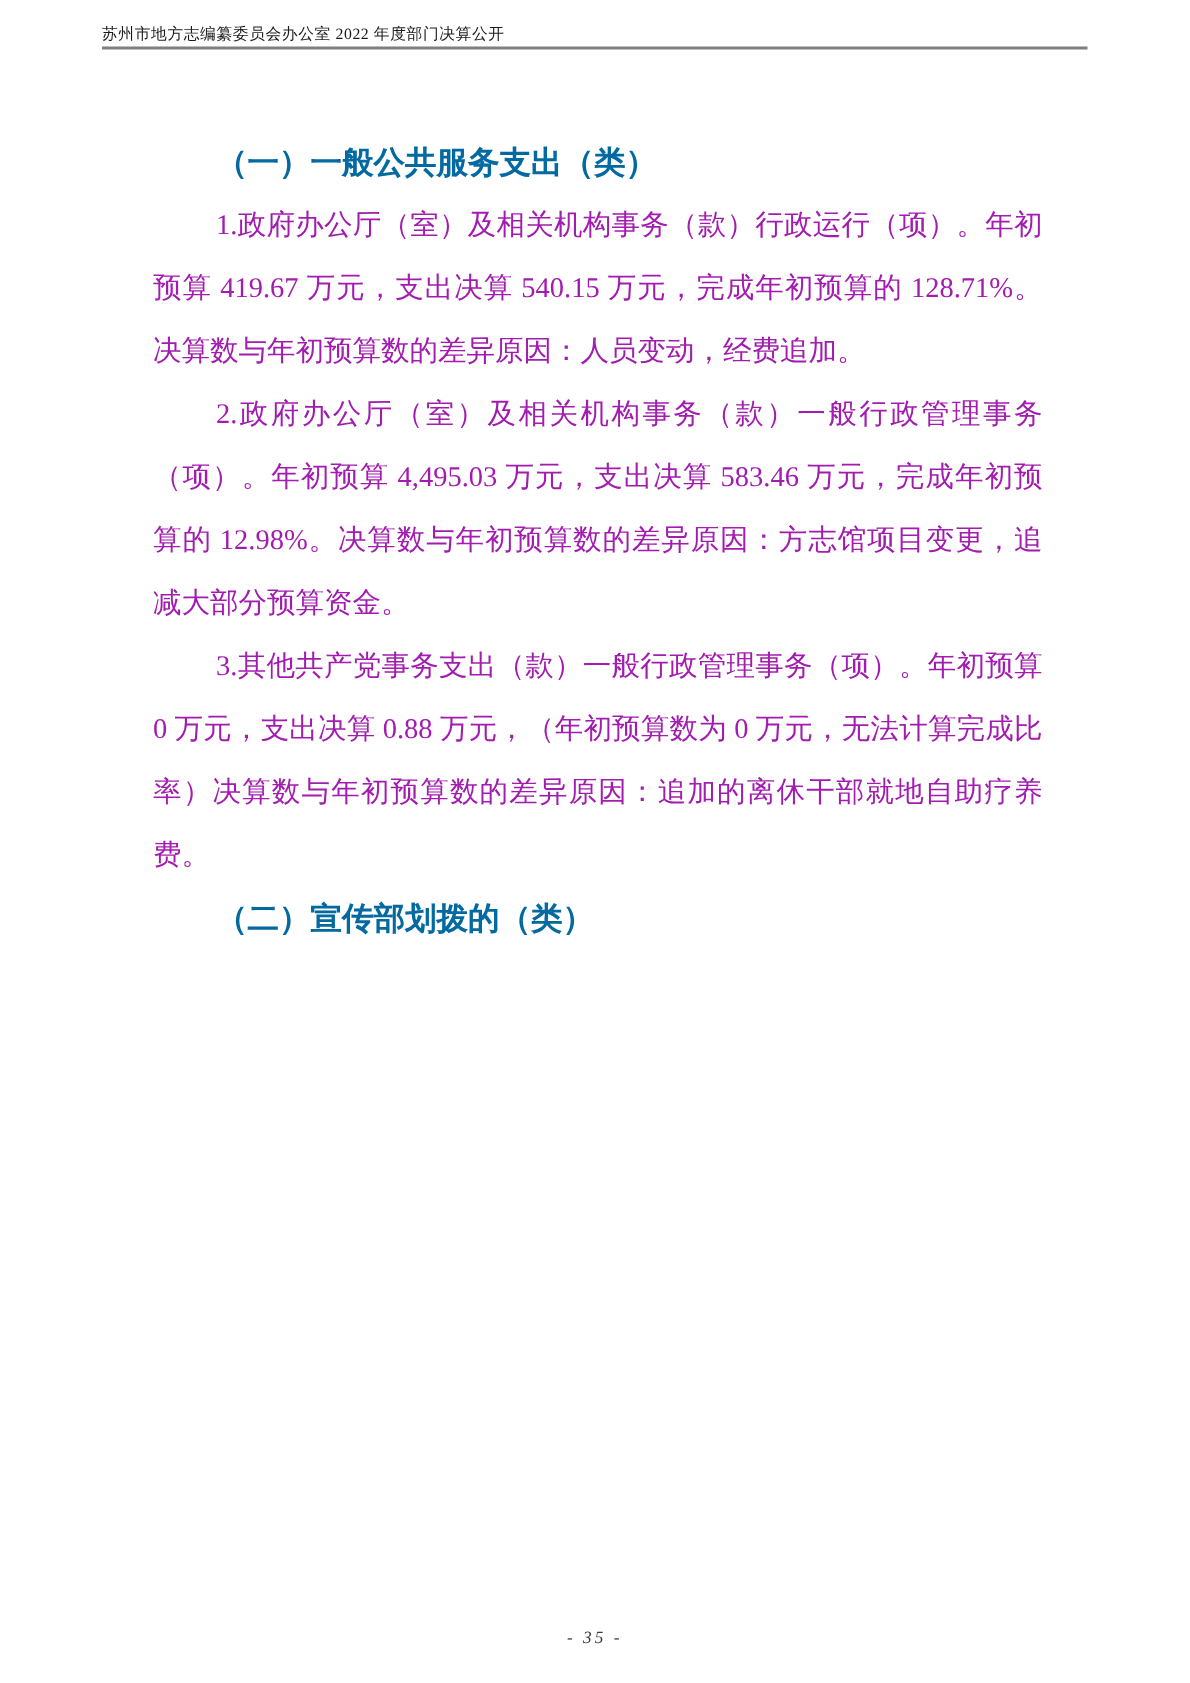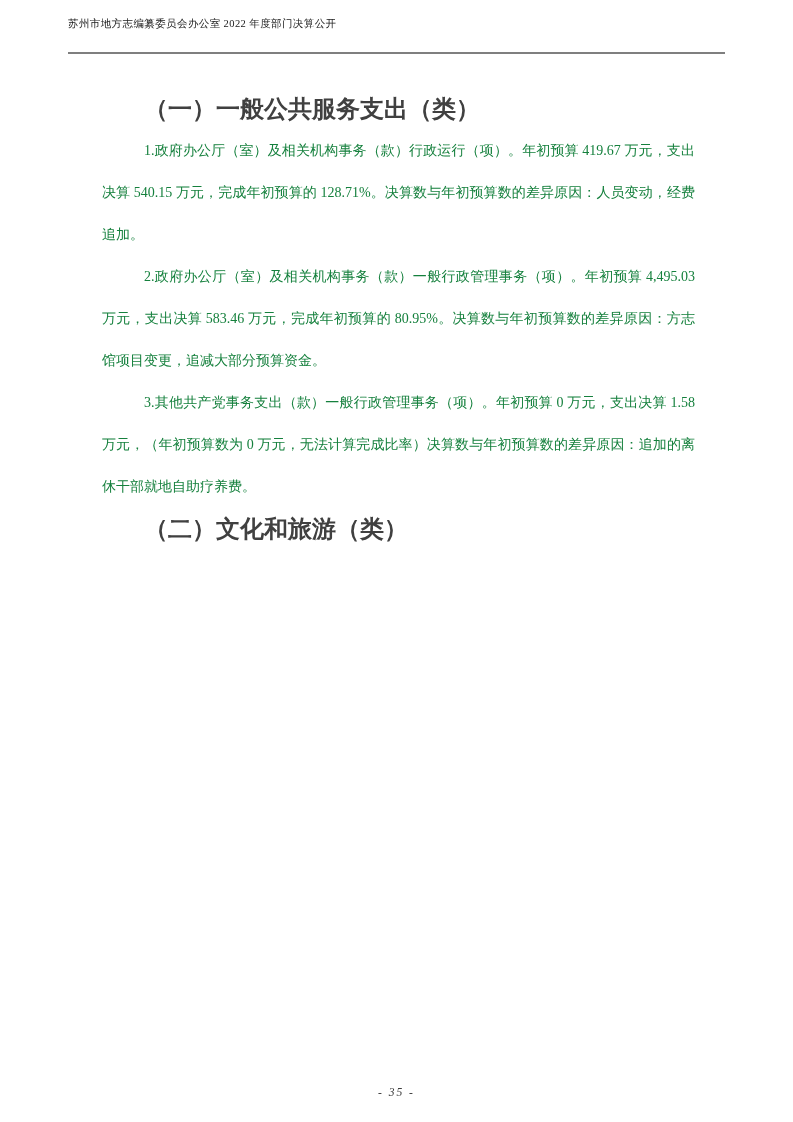--- a/index.html
+++ b/index.html
@@ -14,21 +14,21 @@
     background: #ffffff;
     overflow: hidden;
     font-family: "Liberation Serif", serif;
     color: #141414;
   }
   .doc-header {
     position: absolute;
     left: 68px;
     top: 13px;
     width: 657px;
-    padding-bottom: 21px;
+    padding-bottom: 0;
     border-bottom: 2px solid #7f7f7f;
   }
   .doc-header-title {
     font-family: "Liberation Serif", serif;
     font-size: 10.5px;
     letter-spacing: 0.4px;
     color: #1a1a1a;
     white-space: nowrap;
   }
   .doc-body {
@@ -36,33 +36,33 @@
     left: 102px;
     top: 88px;
     width: 593px;
     font-size: 21px;
     line-height: 42px;
     text-align: justify;
   }
   .section-heading {
     margin: 0;
     font-family: "Liberation Sans", sans-serif;
-    font-size: 24px;
+    font-size: 21px;
     line-height: 42px;
     font-weight: 700;
-    color: #404040;
+    color: #0369a1;
     text-indent: 42px;
     text-align: left;
   }
   .body-paragraph {
     margin: 0;
     font-family: "Liberation Serif", serif;
-    font-size: 14px;
+    font-size: 19px;
     line-height: 42px;
-    color: #15803d;
+    color: #a21caf;
     text-indent: 42px;
     text-align: justify;
     text-align-last: left;
   }
   .doc-footer {
     position: absolute;
     left: 0;
     bottom: 22px;
     width: 100%;
     text-align: center;
@@ -82,26 +82,26 @@
 
   <div class="doc-header">
     <span class="doc-header-title">苏州市地方志编纂委员会办公室 2022 年度部门决算公开</span>
   </div>
 
   <div class="doc-body">
 
     <div class="section">
       <h3 class="section-heading">（一）一般公共服务支出（类）</h3>
       <p class="body-paragraph">1.政府办公厅（室）及相关机构事务（款）行政运行（项）。年初预算 419.67 万元，支出决算 540.15 万元，完成年初预算的 128.71%。决算数与年初预算数的差异原因：人员变动，经费追加。</p>
-      <p class="body-paragraph">2.政府办公厅（室）及相关机构事务（款）一般行政管理事务（项）。年初预算 4,495.03 万元，支出决算 583.46 万元，完成年初预算的 80.95%。决算数与年初预算数的差异原因：方志馆项目变更，追减大部分预算资金。</p>
-      <p class="body-paragraph">3.其他共产党事务支出（款）一般行政管理事务（项）。年初预算 0 万元，支出决算 1.58 万元，（年初预算数为 0 万元，无法计算完成比率）决算数与年初预算数的差异原因：追加的离休干部就地自助疗养费。</p>
+      <p class="body-paragraph">2.政府办公厅（室）及相关机构事务（款）一般行政管理事务（项）。年初预算 4,495.03 万元，支出决算 583.46 万元，完成年初预算的 12.98%。决算数与年初预算数的差异原因：方志馆项目变更，追减大部分预算资金。</p>
+      <p class="body-paragraph">3.其他共产党事务支出（款）一般行政管理事务（项）。年初预算 0 万元，支出决算 0.88 万元，（年初预算数为 0 万元，无法计算完成比率）决算数与年初预算数的差异原因：追加的离休干部就地自助疗养费。</p>
     </div>
 
     <div class="section">
-      <h3 class="section-heading">（二）文化和旅游（类）</h3>
+      <h3 class="section-heading">（二）宣传部划拨的（类）</h3>
     </div>
 
     <div class="section">
     </div>
 
   </div>
 
   <div class="doc-footer">
     <span class="page-number">- 35 -</span>
   </div>

